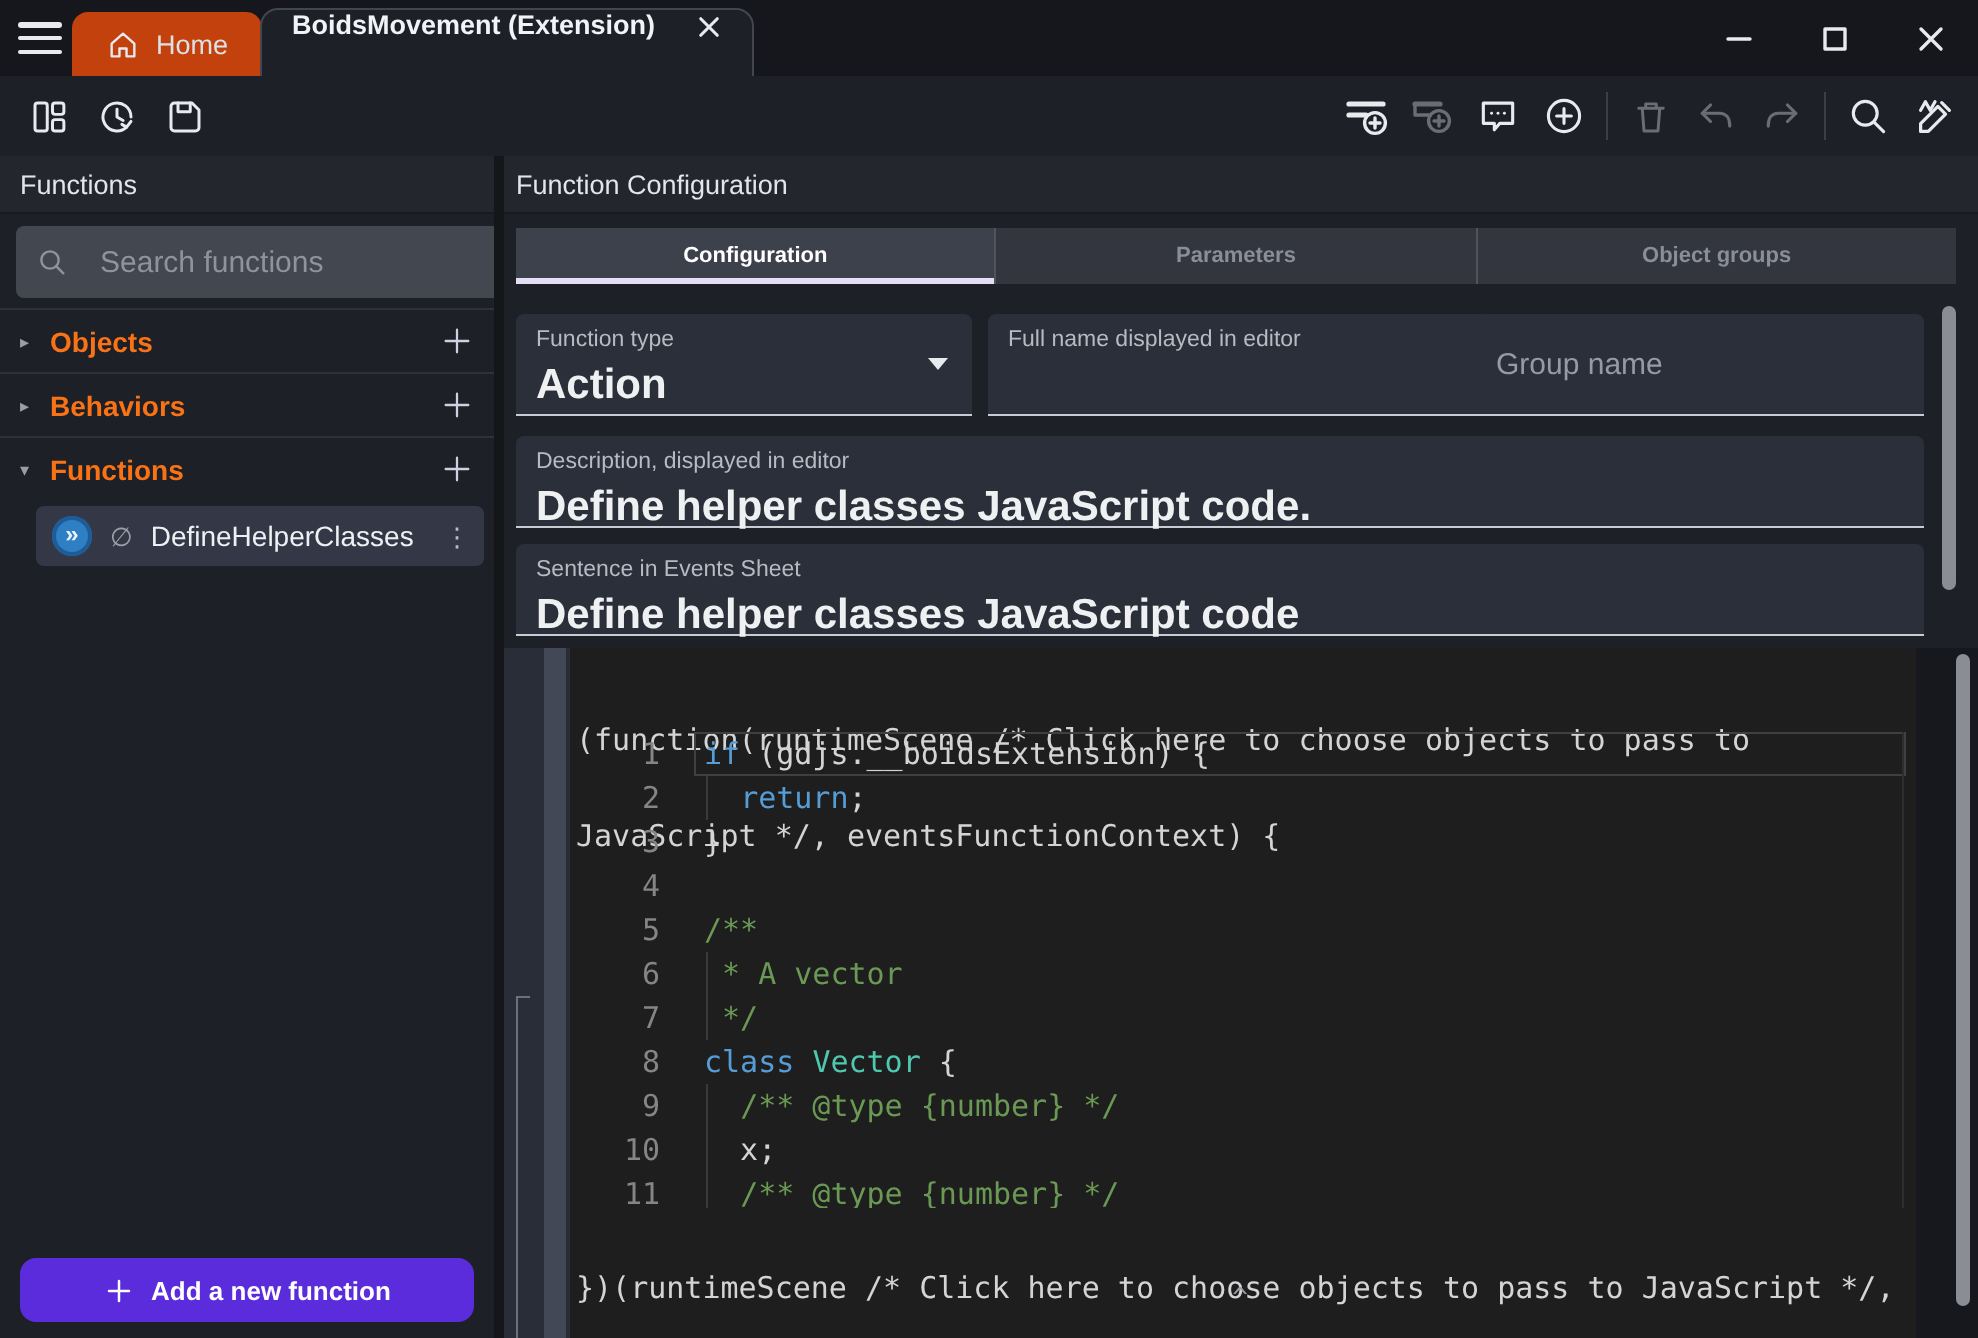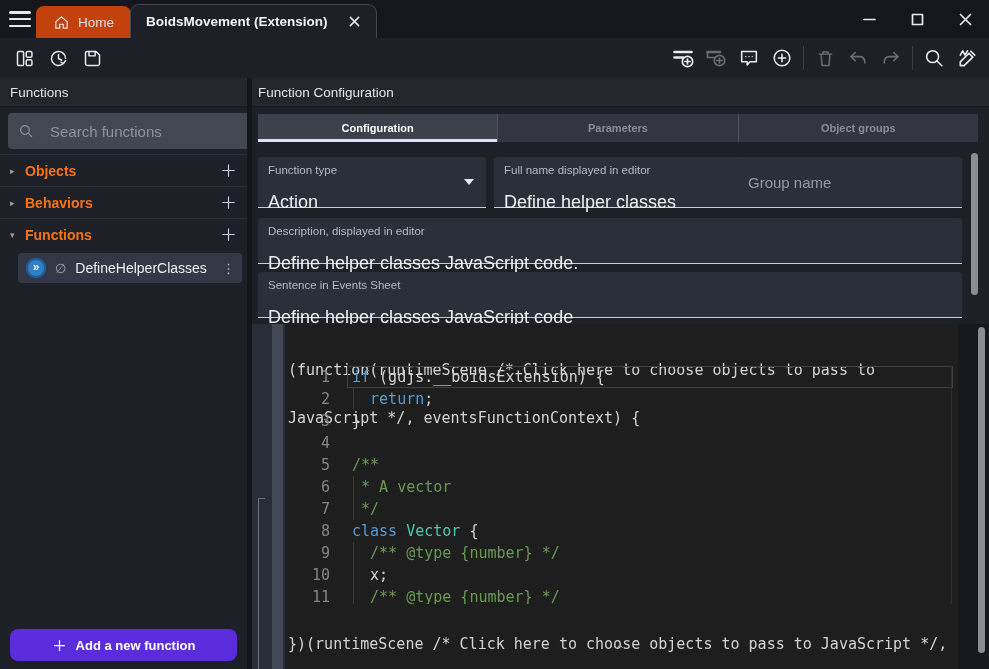--- a/index.html
+++ b/index.html
@@ -10,21 +10,21 @@
     color: #e8eaee;
     position: relative;
   }
   svg { display: block; }
 
   
   .titlebar { position: absolute; left:0; top:0; width:989px; height:38px; background:#15171c; }
   .hamburger { position:absolute; left:9px; top:11px; width:22px; height:16px; display:flex; flex-direction:column; justify-content:space-between; cursor:pointer; }
   .hamburger span { height:2.5px; background:#e8eaee; border-radius:2px; }
   .tab-home { position:absolute; left:36px; top:6px; width:95px; height:32px; background:#c2410c; border-radius:8px 8px 0 0; display:flex; align-items:center; justify-content:center; gap:8px; color:#dde0e5; font-size:13.5px; }
-  .tab-active { position:absolute; left:130px; top:4px; width:247px; height:34px; background:#1d2026; border:1px solid #42464f; border-bottom:none; border-radius:9px 9px 0 0; display:flex; align-items:center; justify-content:space-between; padding:0 14px 0 15px; font-size:13.5px; font-weight:bold; color:#f2f3f6; }
+  .tab-active { position:absolute; left:130px; top:4px; width:247px; height:34px; background:#1d2026; border:1px solid #42464f; border-bottom:none; border-radius:9px 9px 0 0; display:flex; justify-content:space-between; padding:0 14px 0 15px; font-size:13.5px; font-weight:bold; color:#f2f3f6; }
   .tab-close { color:#c9ccd2; font-size:14px; width:16px; height:16px; display:flex; align-items:center; justify-content:center; }
   .win-controls { position:absolute; right:0; top:0; height:38px; display:flex; align-items:center; }
   .win-btn { width:48px; height:38px; display:flex; align-items:center; justify-content:center; }
 
   
   .toolbar { position:absolute; left:0; top:38px; width:989px; height:40px; background:#1d2026; }
   .tb-left { position:absolute; left:12px; top:0; height:40px; display:flex; align-items:center; gap:10px; }
   .tb-icon { width:24px; height:24px; display:flex; align-items:center; justify-content:center; cursor:pointer; }
   .btn-preview { position:absolute; left:386px; top:43px; height:30px; border:1px solid #565b64; border-radius:6px; display:flex; align-items:stretch; color:#f2f3f6; }
   .btn-preview .main-part { display:flex; align-items:center; gap:9px; padding:0 14px 0 12px; }
@@ -59,21 +59,21 @@
   
   .main { position:absolute; left:252px; top:78px; width:737px; height:246px; background:#1d2026; }
   .main .panel-header { padding-left:6px; }
   .tabs { position:absolute; left:6px; top:36px; width:720px; height:28px; background:#33363f; display:flex; }
   .tab { flex:1; display:flex; align-items:center; justify-content:center; font-size:11px; font-weight:bold; color:#8a8e97; position:relative; cursor:pointer; }
   .tab.active { background:#3d414b; color:#ffffff; }
   .tab.active::after { content:""; position:absolute; left:0; right:0; bottom:0; height:3px; background:#e3def6; }
   .tab + .tab { border-left:1px solid #50535c; }
   .field { position:absolute; background:#2b2f39; border-bottom:1px solid #c9ccd3; border-radius:4px 4px 0 0; padding:7px 10px 0 10px; cursor:text; }
   .field .flabel { font-size:11.5px; color:#b7bac2; }
-  .field .fvalue { font-size:18px; color:#eef0f2; margin-top:16px; white-space:nowrap; overflow:hidden; }
+  .field .fvalue { font-size:21px; color:#eef0f2; margin-top:5px; white-space:nowrap; overflow:hidden;font-weight:bold; }
   .field .caret-down { position:absolute; right:12px; top:22px; width:0; height:0; border-left:5.5px solid transparent; border-right:5.5px solid transparent; border-top:6px solid #e8eaee; }
   .field input { width:100%; height:100%; background:transparent; border:none; outline:none; color:#eef0f2; font-size:15px; font-family:"Liberation Sans",sans-serif; }
   .field input::placeholder { color:#969aa3; }
 
   .scrollbar { position:absolute; width:7px; border-radius:4px; background:#8a8e94; }
 
   
   .code-section { position:absolute; left:252px; top:324px; width:607px; height:345px; background:#292d38; }
   .evt-vline { position:absolute; left:6px; top:174px; bottom:0; width:1px; background:#6b7080; }
   .evt-hline { position:absolute; left:6px; top:174px; width:7px; height:1px; background:#6b7080; }
@@ -327,21 +327,20 @@
       </div>
   </div>
 
   <div class="field" style="left:6px; top:79px; width:228px; height:51px; cursor:pointer;">
     <div class="flabel">Function type</div>
     <div class="fvalue">Action</div>
     <div class="caret-down"></div>
   </div>
   <div class="field" style="left:242px; top:79px; width:284px; height:51px;">
     <div class="flabel">Full name displayed in editor</div>
-    <div class="fvalue">Define helper classes</div>
   </div>
   <div class="field" style="left:486px; top:79px; width:224px; height:51px; padding:1px 10px;">
     <input type="text" placeholder="Group name" style="">
   </div>
 
   <div class="field" style="left:6px; top:140px; width:704px; height:46px;">
     <div class="flabel">Description, displayed in editor</div>
     <div class="fvalue">Define helper classes JavaScript code.</div>
   </div>
 

